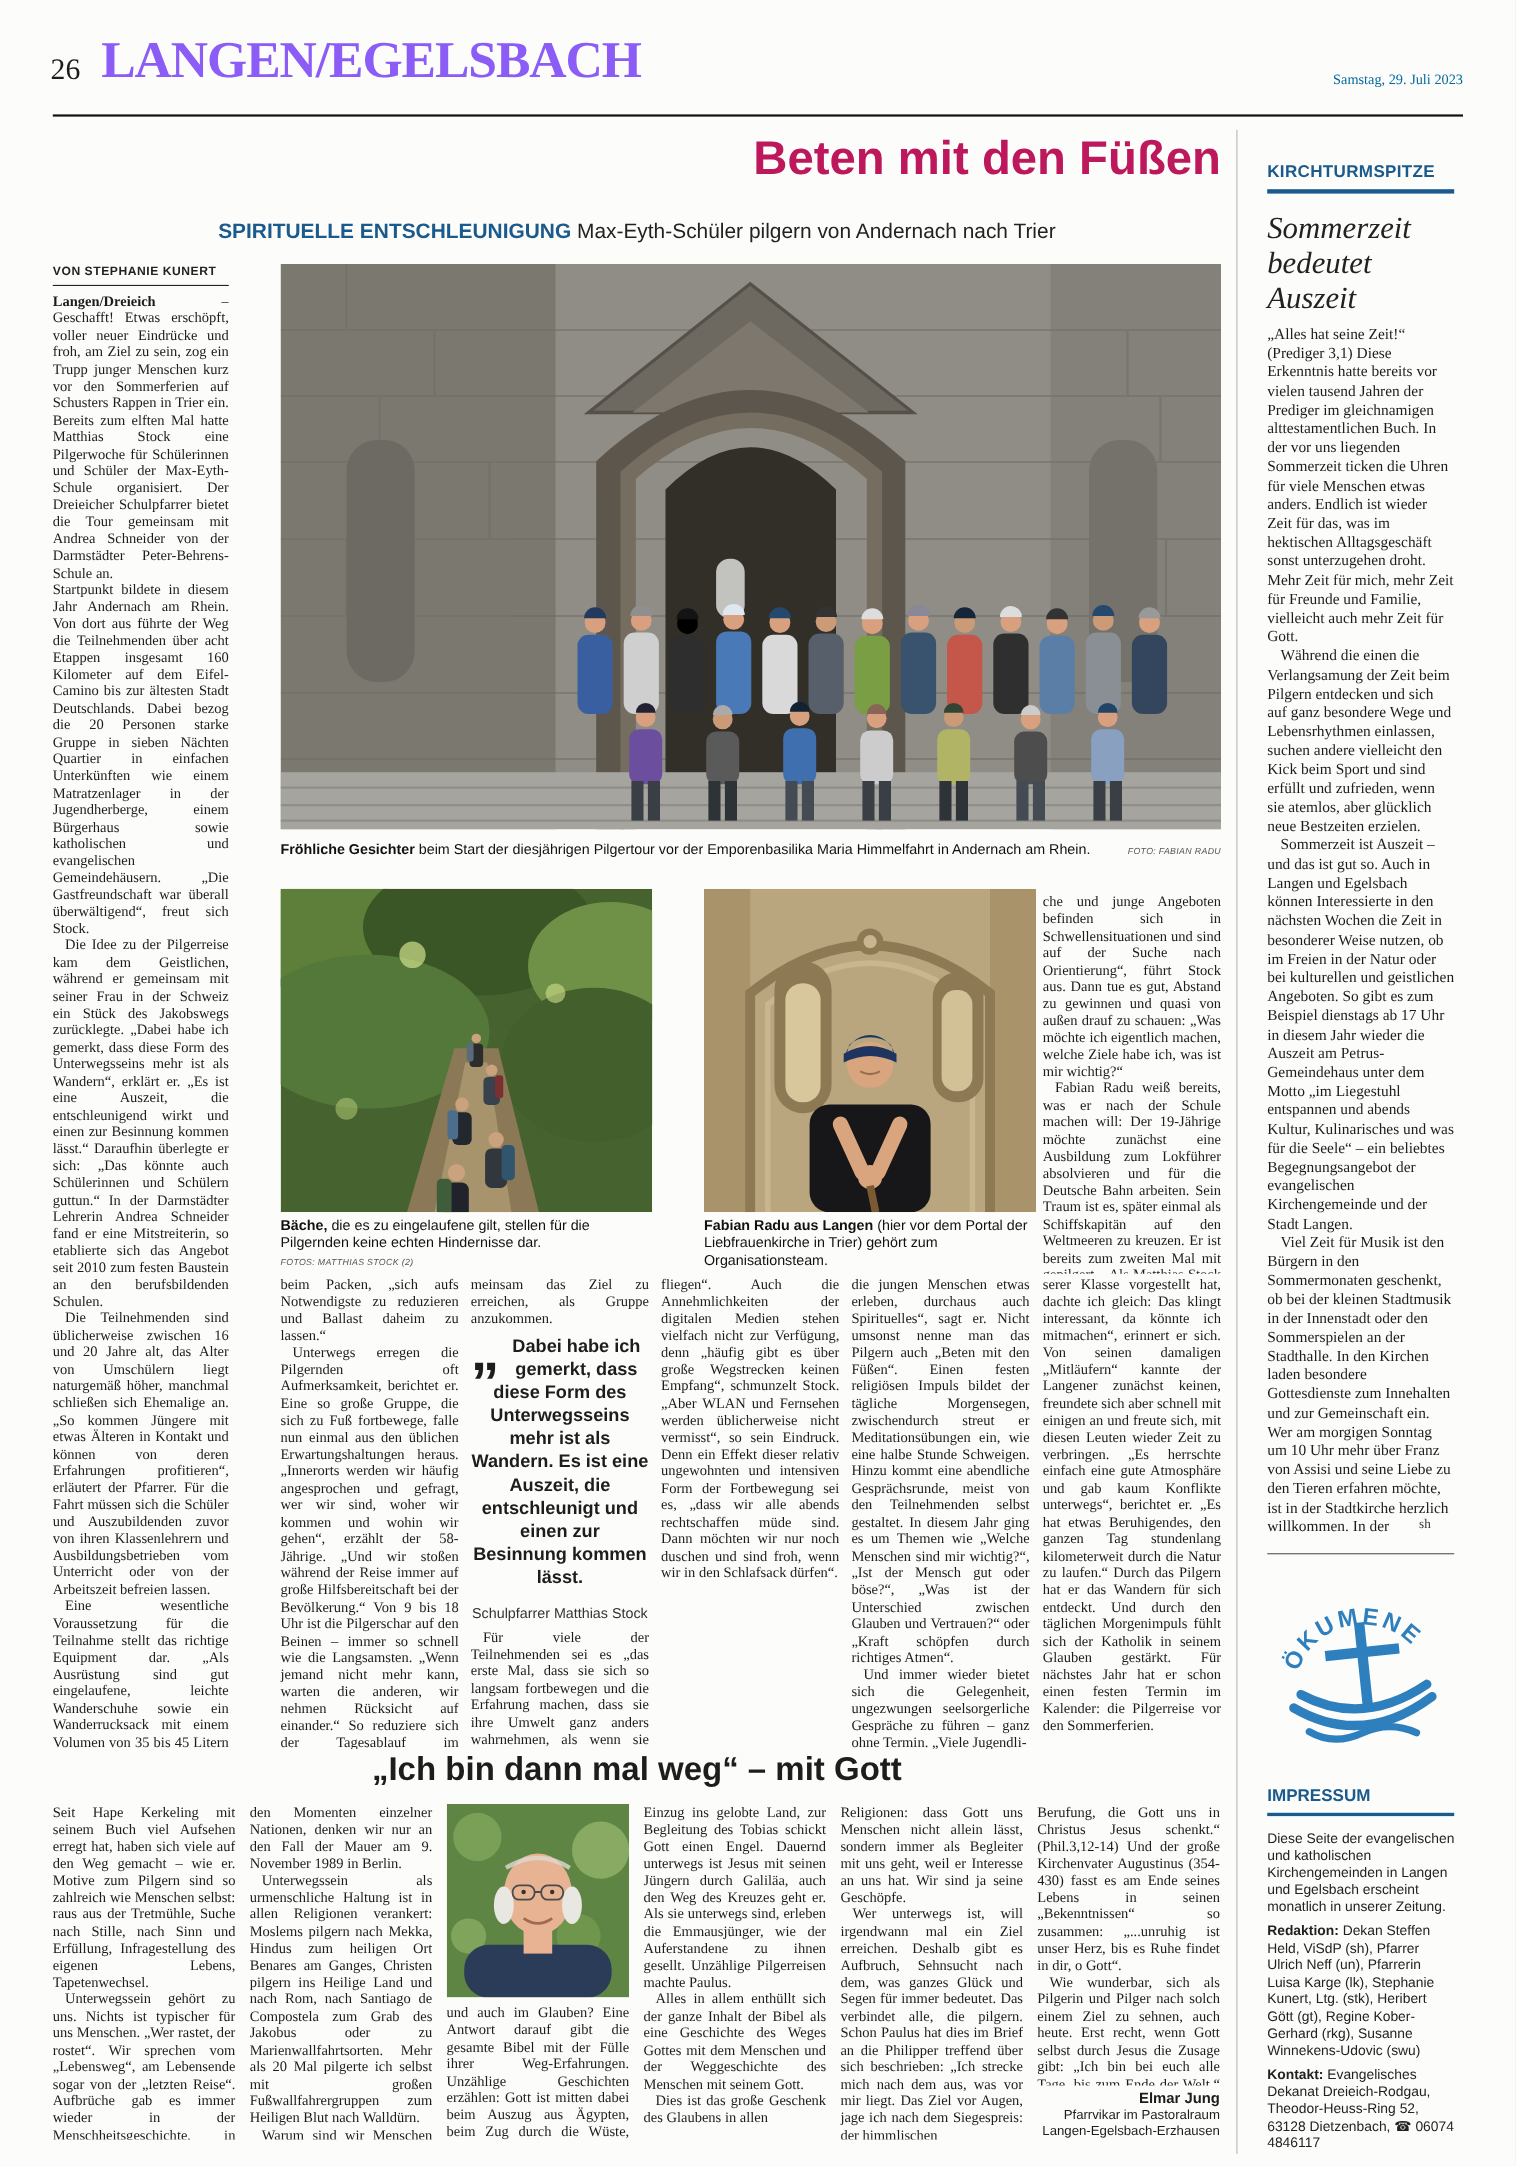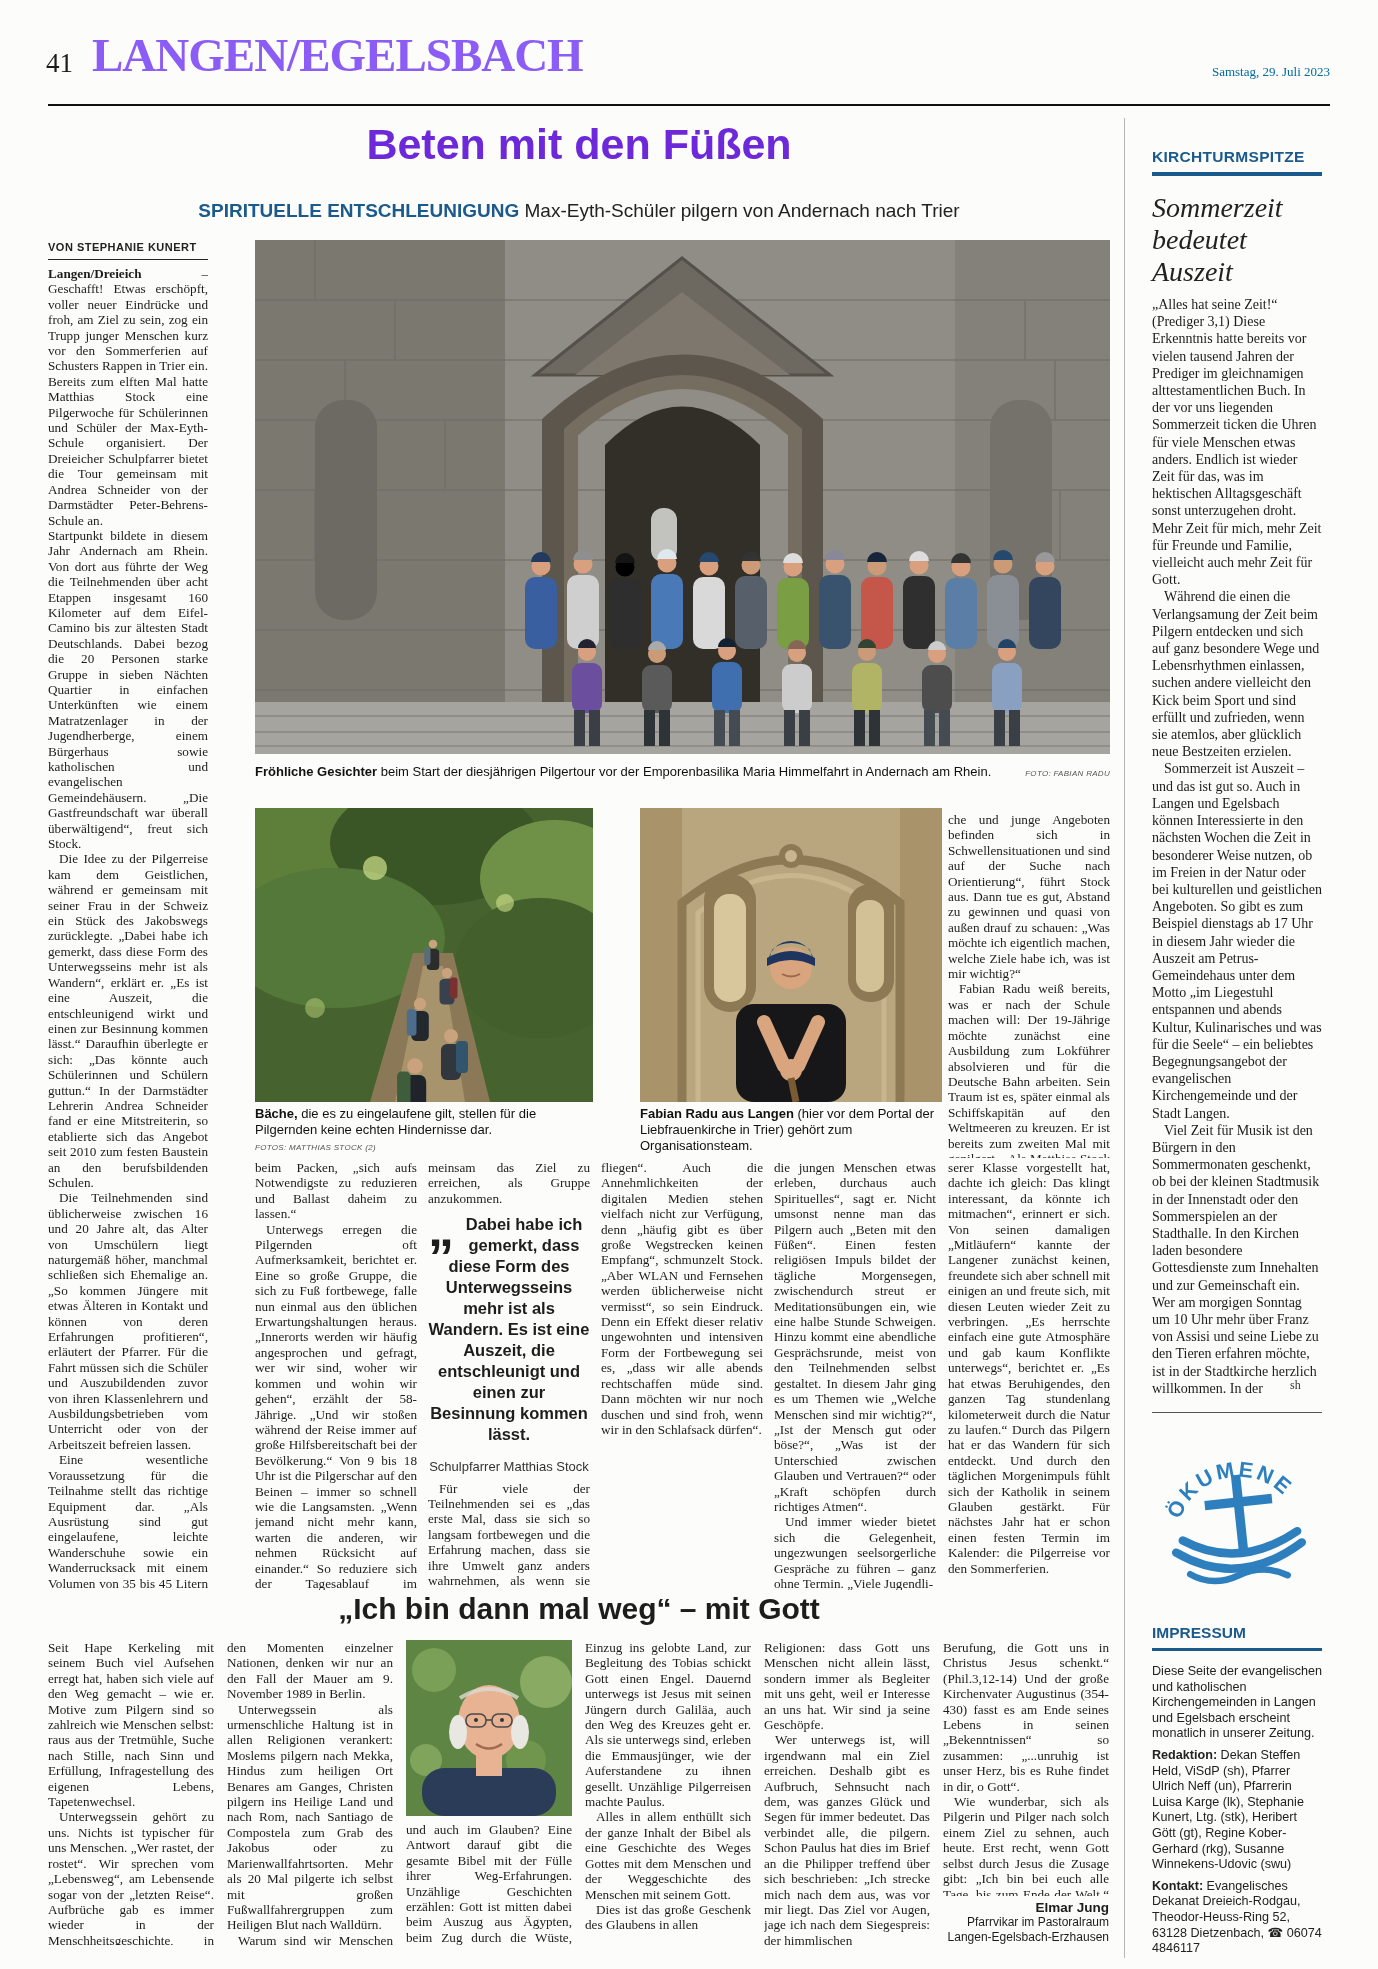--- a/index.html
+++ b/index.html
@@ -10,21 +10,21 @@
   .abs{position:absolute;}
 
   
   .page-num{left:46px;top:48px;font-size:27px;}
   .section-title{left:92px;top:28px;font-size:47px;font-weight:700;letter-spacing:-1px;color:#8b5cf6;}
   .page-date{right:48px;top:64px;font-size:13px;color:#0369a1;}
   .head-rule{left:48px;top:104px;width:1282px;height:2px;background:#111;}
   .v-rule{left:1124px;top:118px;width:1px;height:1840px;background:#b9b7b2;}
 
   
-  .main-headline{left:48px;top:120px;width:1062px;text-align:center;font-size:43px;font-weight:700;color:#6d28d9;}
+  .main-headline{left:48px;top:120px;width:1062px;text-align:right;font-size:43px;font-weight:700;color:#be185d;}
   .kicker-line{left:48px;top:200px;width:1062px;text-align:center;font-size:19px;}
   .kicker{color:#1b5a8c;font-weight:700;}
   .kicker-rest{color:#222;}
   .byline{left:48px;top:241px;width:160px;font-size:11px;font-weight:700;letter-spacing:.5px;color:#222;
           border-bottom:1.5px solid #222;padding-bottom:6px;}
   .body-col{font-size:13.2px;line-height:15.4px;text-align:justify;overflow:hidden;hyphens:auto;}
   .body-col p{margin:0;}
   .body-col p + p{text-indent:11px;}
   .col-left{left:48px;top:266px;width:160px;height:1324px;}
 
@@ -82,21 +82,21 @@
   .bc6 .paras{flex:1;overflow:hidden;}
   .signature{text-align:right;font-family:"Liberation Sans",sans-serif;line-height:15px;margin-top:4px;}
   .sig-name{font-weight:700;font-size:13.5px;}
   .sig-role{font-size:12px;}
 </style>
 </head>
 <body>
 
 <div id="page">
 
-  <div class="abs page-num serif">41</div>
+  <div class="abs page-num serif">26</div>
   <div class="abs section-title serif">LANGEN/EGELSBACH</div>
   <div class="abs page-date serif">Samstag, 29. Juli 2023</div>
   <div class="abs head-rule"></div>
   <div class="abs v-rule"></div>
 
   <div class="abs main-headline sans">Beten mit den Füßen</div>
   <div class="abs kicker-line sans">
     <span class="kicker">SPIRITUELLE ENTSCHLEUNIGUNG</span><span class="kicker-rest"> Max-Eyth-Schüler pilgern von Andernach nach Trier</span>
   </div>
   <div class="abs byline sans">VON STEPHANIE KUNERT</div>

